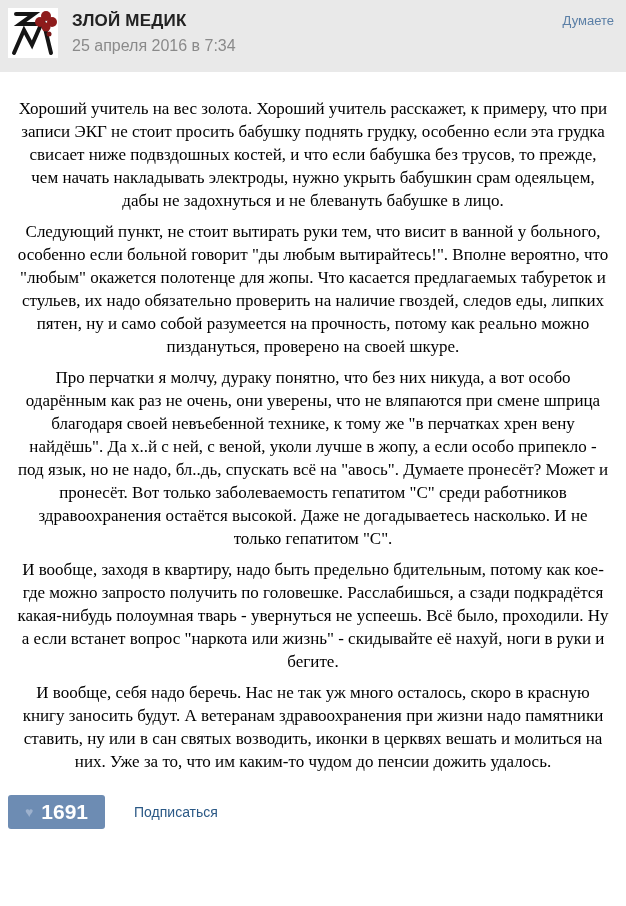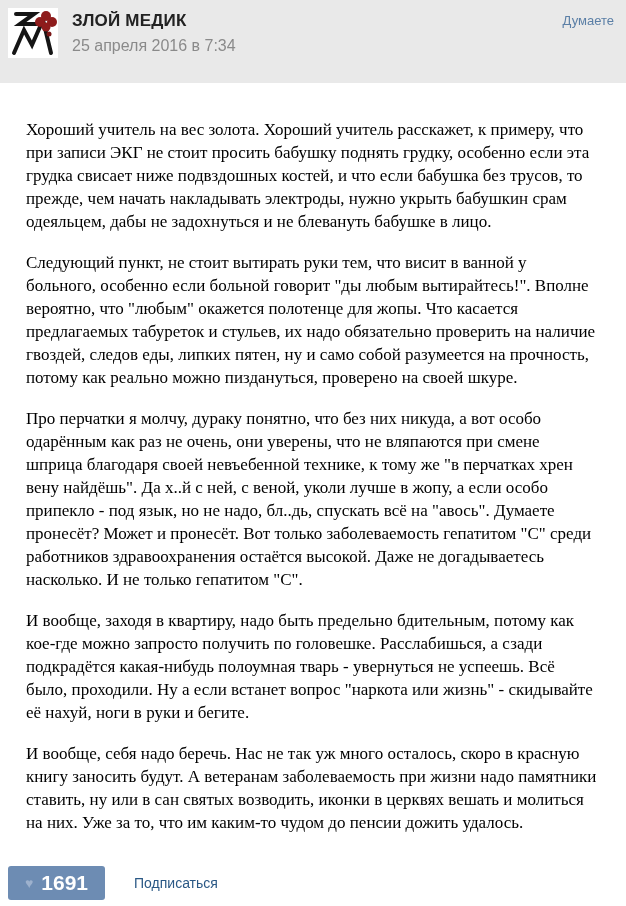--- a/index.html
+++ b/index.html
@@ -14,21 +14,21 @@
   *{margin:0;padding:0;box-sizing:border-box;}
   html,body{width:626px;}
   body{
     height:906px;
     background:#ffffff;
     font-family:"Liberation Sans", sans-serif;
     overflow:hidden;
     position:relative;
   }
   .header{
-    height:83px;
+    height:72px;
     background:var(--header-bg);
     position:relative;
   }
   .avatar{
     position:absolute;
     left:8px; top:8px;
     width:50px; height:50px;
     background:#ffffff;
     overflow:hidden;
   }
@@ -55,21 +55,21 @@
     cursor:pointer;
     text-decoration:none;
   }
   .content{
     padding:17px 8px 0 8px;
     font-family:"Liberation Serif", serif;
     font-size:17px;
     line-height:23px;
     color:#000000;
   }
-  .content p{margin:18px;}
+  .content p{margin:8px;text-align:center;}
   .footer{
     padding:14px 8px 0 8px;
     display:flex;
     align-items:center;
   }
   .like-button{
     display:inline-flex;
     align-items:center;
     height:34px;
     padding:0 17px;
@@ -121,21 +121,21 @@
     <div class="post-date">25 апреля 2016 в 7:34</div>
   </div>
   <a class="close-link">Думаете</a>
 </div>
 
 <div class="content">
   <p>Хороший учитель на вес золота. Хороший учитель расскажет, к примеру, что при записи ЭКГ не стоит просить бабушку поднять грудку, особенно если эта грудка свисает ниже подвздошных костей, и что если бабушка без трусов, то прежде, чем начать накладывать электроды, нужно укрыть бабушкин срам одеяльцем, дабы не задохнуться и не блевануть бабушке в лицо.</p>
   <p>Следующий пункт, не стоит вытирать руки тем, что висит в ванной у больного, особенно если больной говорит "ды любым вытирайтесь!". Вполне вероятно, что "любым" окажется полотенце для жопы. Что касается предлагаемых табуреток и стульев, их надо обязательно проверить на наличие гвоздей, следов еды, липких пятен, ну и само собой разумеется на прочность, потому как реально можно пиздануться, проверено на своей шкуре.</p>
   <p>Про перчатки я молчу, дураку понятно, что без них никуда, а вот особо одарённым как раз не очень, они уверены, что не вляпаются при смене шприца благодаря своей невъебенной технике, к тому же "в перчатках хрен вену найдёшь". Да х..й с ней, с веной, уколи лучше в жопу, а если особо припекло - под язык, но не надо, бл..дь, спускать всё на "авось". Думаете пронесёт? Может и пронесёт. Вот только заболеваемость гепатитом "С" среди работников здравоохранения остаётся высокой. Даже не догадываетесь насколько. И не только гепатитом "С".</p>
   <p>И вообще, заходя в квартиру, надо быть предельно бдительным, потому как кое-где можно запросто получить по головешке. Расслабишься, а сзади подкрадётся какая-нибудь полоумная тварь - увернуться не успеешь. Всё было, проходили. Ну а если встанет вопрос "наркота или жизнь" - скидывайте её нахуй, ноги в руки и бегите.</p>
-  <p>И вообще, себя надо беречь. Нас не так уж много осталось, скоро в красную книгу заносить будут. А ветеранам заболеваемость при жизни надо памятники ставить, ну или в сан святых возводить, иконки в церквях вешать и молиться на них. Уже за то, что им каким-то чудом до пенсии дожить удалось.</p>
+  <p>И вообще, себя надо беречь. Нас не так уж много осталось, скоро в красную книгу заносить будут. А ветеранам здравоохранения при жизни надо памятники ставить, ну или в сан святых возводить, иконки в церквях вешать и молиться на них. Уже за то, что им каким-то чудом до пенсии дожить удалось.</p>
 </div>
 
 <div class="footer">
   <button class="like-button">
     <span class="heart">♥</span>
     <span class="count">1691</span>
   </button>
   <a class="subscribe-link">Подписаться</a>
 </div>
 

